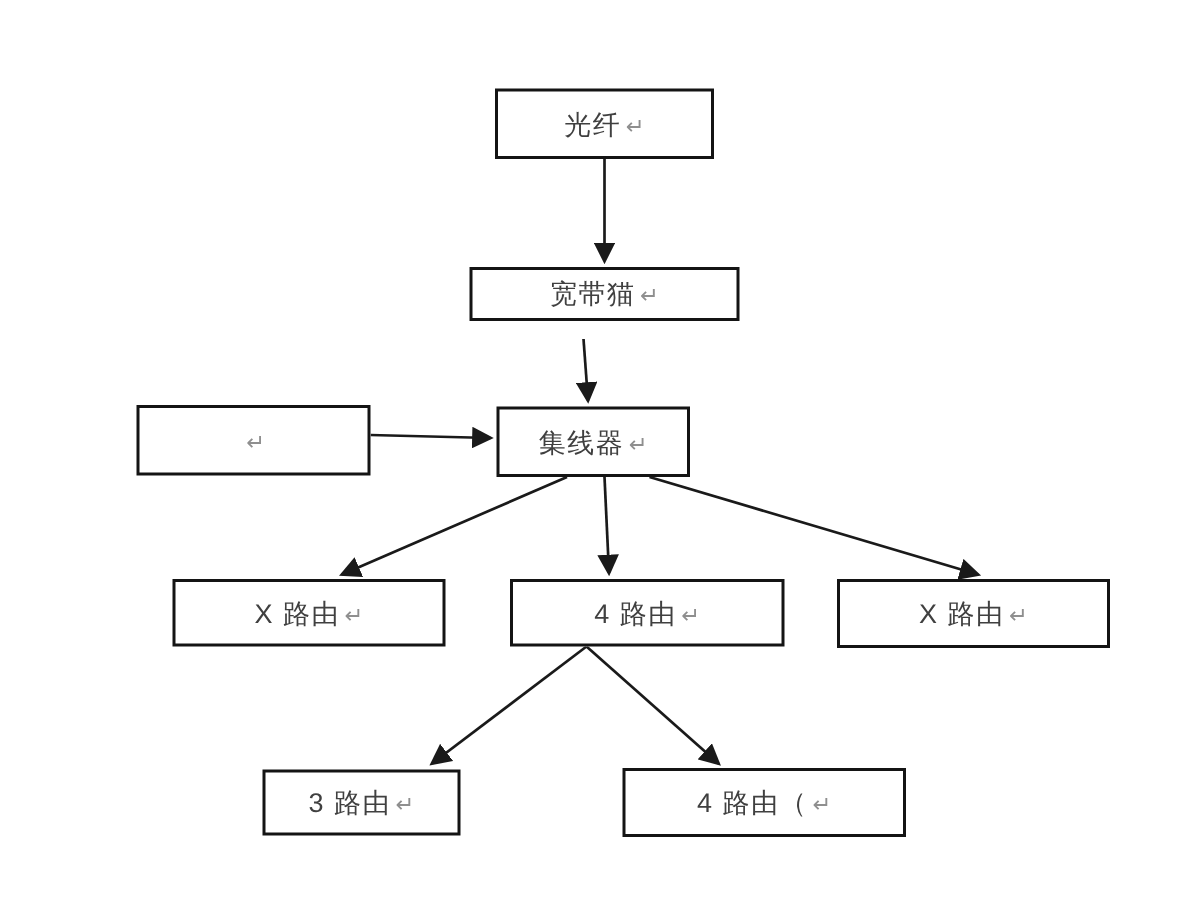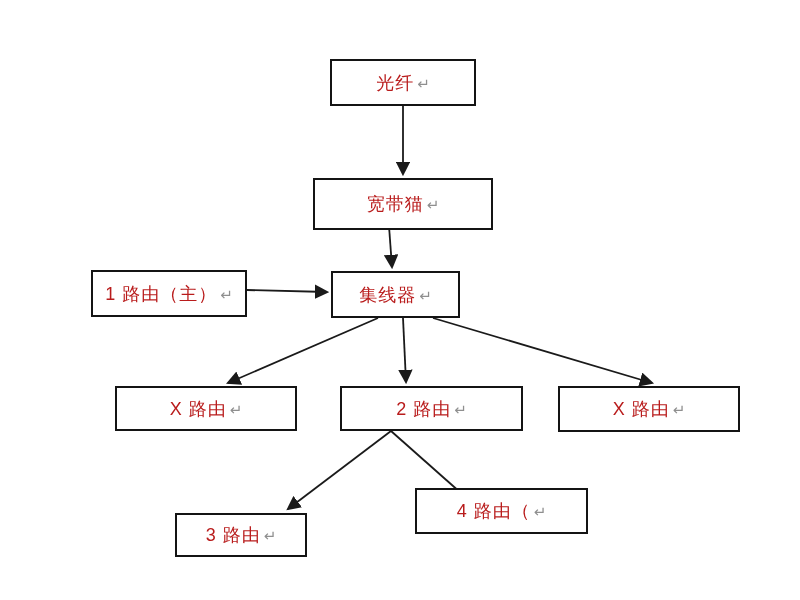--- a/index.html
+++ b/index.html
@@ -26,21 +26,21 @@
     position: absolute;
     box-sizing: border-box;
     border: 2px solid #141414;
     background: #ffffff;
     display: flex;
     align-items: center;
     justify-content: center;
     white-space: nowrap;
   }
   .node .lbl {
-    color: #b91c1c;
+    color: #404040;
     font-size: 18px;
     letter-spacing: 1px;
   }
   .node .ret {
     color: #8f8f8f;
     font-size: 15px;
     margin-left: 3px;
     position: relative;
     top: 1px;
   }
@@ -66,53 +66,52 @@
         <line x1="391" y1="431" x2="288" y2="509" stroke="#1a1a1a" stroke-width="1.8" marker-end="url(#arrowhead)"></line>
         <line x1="391" y1="431" x2="479" y2="509" stroke="#1a1a1a" stroke-width="1.8" marker-end="url(#arrowhead)"></line>
       </g>
   </svg>
 
   <div class="node" style="left:330px; top:59px;  width:146px; height:47px">
     <span class="lbl">光纤</span>
       <span class="ret">↵</span>
   </div>
 
-  <div class="node" style="left:313px; top:178px; width:180px; height:52px">
+  <div class="node" style="left:313px; top:178px; width:180px; height:36px">
     <span class="lbl">宽带猫</span>
       <span class="ret">↵</span>
   </div>
 
   <div class="node" style="left:331px; top:271px; width:129px; height:47px">
     <span class="lbl">集线器</span>
       <span class="ret">↵</span>
   </div>
 
   <div class="node" style="left:91px;  top:270px; width:156px; height:47px">
-    <span class="lbl">1 路由（主）</span>
       <span class="ret">↵</span>
   </div>
 
   <div class="node" style="left:115px; top:386px; width:182px; height:45px">
     <span class="lbl">X 路由</span>
       <span class="ret">↵</span>
   </div>
 
   <div class="node" style="left:340px; top:386px; width:183px; height:45px">
-    <span class="lbl">2 路由</span>
+    <span class="lbl">4 路由</span>
       <span class="ret">↵</span>
   </div>
 
   <div class="node" style="left:558px; top:386px; width:182px; height:46px">
     <span class="lbl">X 路由</span>
       <span class="ret">↵</span>
   </div>
 
   <div class="node" style="left:175px; top:513px; width:132px; height:44px">
     <span class="lbl">3 路由</span>
       <span class="ret">↵</span>
   </div>
 
-  <div class="node" style="left:415px; top:488px; width:173px; height:46px">
+  <div class="node" style="left:415px; top:512px; width:189px; height:46px">
     <span class="lbl">4 路由（</span>
       <span class="ret">↵</span>
   </div>
 
 </div>
 
 </body></html>

